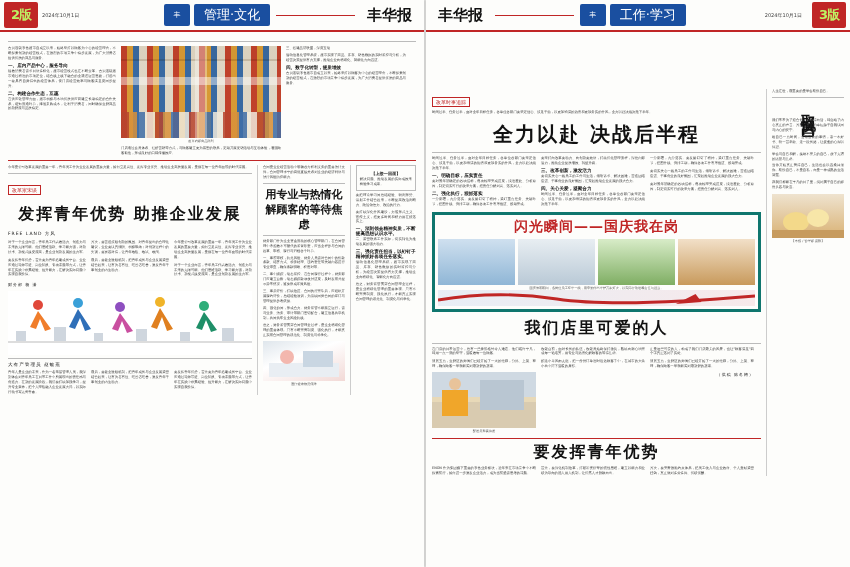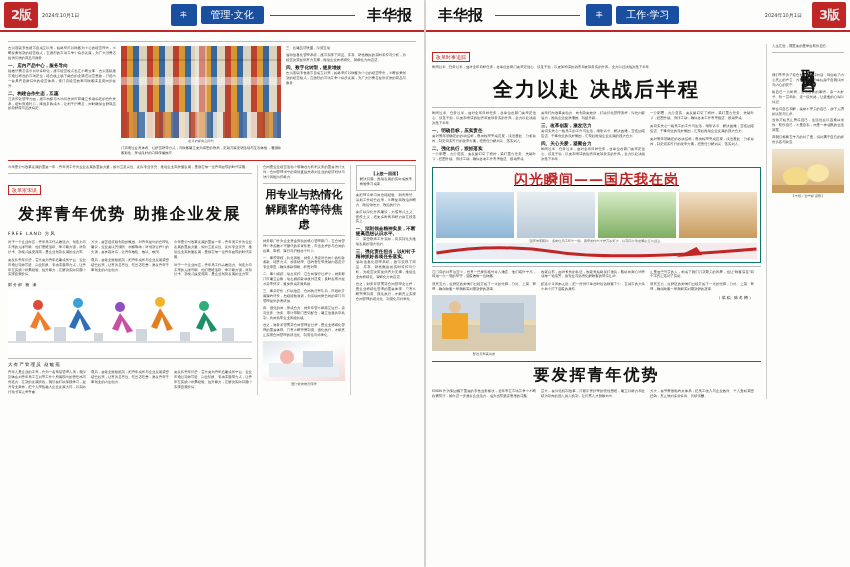--- a/index.html
+++ b/index.html
@@ -10,28 +10,28 @@
     overflow:hidden;
   }
   .spread{position:relative;width:850px;height:567px;display:flex;}
   .page{position:relative;background:#fdfdfb;box-shadow:0 0 2px rgba(0,0,0,.25);}
   .page.left{width:424px;height:567px;}
   .page.right{width:424px;height:567px;margin-left:2px;}
 
   
   .masthead{position:relative;height:30px;border-bottom:2px solid #c02626;display:flex;align-items:center;}
   .pagenum{
-    width:34px;height:26px;margin:16px 4px;background:#c02626;color:#e5e5e5;
+    width:34px;height:26px;margin:16px 4px;background:#c02626;color:#bef264;
     font-size:13px;font-weight:bold;display:flex;align-items:center;justify-content:center;
     border-radius:2px;letter-spacing:-1px;
   }
   .mh-date{font-size:5px;color:#444;margin-right:6px;white-space:nowrap;}
   .mh-logo{width:26px;height:22px;background:#1a4fa0;color:#fff;font-size:7px;display:flex;align-items:center;justify-content:center;border-radius:2px;}
   .mh-cat{
-    margin-left:4px;background:#1a4fa0;color:#fff;font-size:10px;padding:2px 10px;border-radius:2px;white-space:nowrap;
+    margin-left:4px;background:#1a4fa0;color:#fff;font-size:13px;padding:2px 10px;border-radius:2px;white-space:nowrap;
   }
   .mh-rule{flex:1;height:1px;background:#c02626;margin:0 6px;}
   .mh-name{font-size:15px;font-weight:bold;color:#111;white-space:nowrap;padding:0 6px;font-family:"DejaVu Serif","Liberation Serif",serif;}
   .tiny{font-size:3.4px;line-height:1.45;color:#3a3a3a;text-align:justify;}
   .sub-h{font-size:4.6px;font-weight:bold;color:#111;margin:2px 0 1px;}
   .rule{height:1px;background:#bbb;margin:3px 0;}
   .rule.red{background:#c02626;height:1px;}
 
   .headline-cn{
     font-family:"DejaVu Serif","Liberation Serif",serif;
@@ -216,21 +216,21 @@
       <div style="width:6px"></div>
       <div class="mh-name">丰华报</div>
       <div class="mh-rule"></div>
       <div class="mh-logo">丰</div>
       <div class="mh-cat">工作·学习</div>
       <div style="flex:1"></div>
       <div class="mh-date">2024年10月1日</div>
       <div class="pagenum">3版</div>
     </div>
 
-    <div style="display:flex;padding:12px 6px 0;gap:5px;">
+    <div style="display:flex;padding:12px 6px 0;gap:5px;margin-top:45px;">
 
       <div style="width:330px;">
         <div class="tag">改革时事追踪</div>
         <div class="tiny" style="margin-top:2px;">时间过半、任务过半，面对全年目标任务，各单位各部门要坚定信心、鼓足干劲，以更加饱满的热情和更加务实的作风，全力以赴决战决胜下半年。</div>
         <div class="headline-cn h1" style="margin:6px 0 4px;">全力以赴 决战后半程</div>
         <div class="rule"></div>
         <div style="display:flex;gap:5px;">
           <div style="width:104px;">
             <div class="tiny">时间过半、任务过半，面对全年目标任务，各单位各部门要坚定信心、鼓足干劲，以更加饱满的热情和更加务实的作风，全力以赴决战决胜下半年。</div>
             <div class="sub-h">一、明确目标，压实责任</div>
@@ -246,38 +246,39 @@
             <div class="tiny">时间过半、任务过半，面对全年目标任务，各单位各部门要坚定信心、鼓足干劲，以更加饱满的热情和更加务实的作风，全力以赴决战决胜下半年。</div>
           </div>
           <div style="width:104px;">
             <div class="tiny">一分部署，九分落实。要发扬钉钉子精神，紧盯重点任务、关键环节，挂图作战、倒排工期，确保各项工作有序推进、按期完成。</div>
             <div class="tiny" style="margin-top:3px;">要切实关心一线员工的工作与生活，倾听诉求、解决困难，营造团结奋进、干事创业的良好氛围，汇聚起推动企业发展的强大合力。</div>
             <div class="tiny" style="margin-top:3px;">要对照年初确定的各项指标，逐项梳理完成进度，找准差距、分析原因，制定切实可行的攻坚方案，把责任分解到岗、落实到人。</div>
           </div>
         </div>
 
         
-        <div style="border:1px solid #0f766e;margin-top:5px;padding:3px;text-decoration:underline;">
+        <div style="border:3px solid #0f766e;margin-top:5px;padding:3px;">
           <div class="flash-title">闪光瞬间——国庆我在岗</div>
           <div style="display:flex;gap:3px;margin-top:3px;">
             <div class="photo" style="flex:1;height:46px;background:linear-gradient(180deg,#cfe0ef,#8fb6d6);"></div>
             <div class="photo" style="flex:1;height:46px;background:linear-gradient(180deg,#e8eef2,#b9c9d6);"></div>
             <div class="photo" style="flex:1;height:46px;background:linear-gradient(180deg,#d8ecc8,#7fae63);"></div>
             <div class="photo" style="flex:1;height:46px;background:linear-gradient(180deg,#f2e0c8,#c89a5c);"></div>
           </div>
           <div class="cap">国庆假期期间，各岗位员工坚守一线，用辛勤付出守护万家灯火，以实际行动诠释责任与担当。</div>
           <div class="ribbon" style="position:relative;">
             <svg viewBox="0 0 320 16" width="100%" height="16">
               <path d="M0 10 Q60 0 120 9 T320 6" stroke="#c02626" stroke-width="3" fill="none"></path>
               <path d="M240 14 l20 -10 l6 8 z" fill="#c02626"></path>
             </svg>
           </div>
         </div>
 
         
+        <div class="headline-cn h2" style="margin:6px 0 4px;">我们店里可爱的人</div>
         <div class="rule"></div>
         <div style="display:flex;gap:5px;">
           <div style="width:104px;">
             <div class="tiny">在门店的日常运营中，总有一些身影格外令人难忘。他们或许平凡，却用一点一滴的坚守，温暖着每一位顾客。</div>
             <div class="tiny" style="margin-top:3px;">清晨五点，生鲜区的师傅们已经开始了一天的忙碌，分拣、上架、整理，确保顾客一早就能买到最新鲜的蔬果。</div>
             <div class="photo" style="height:56px;margin-top:3px;background:linear-gradient(180deg,#cfd9e2 0 45%,#e8d9b8 45% 100%);">
               <svg viewBox="0 0 104 56" width="104" height="56">
                   <rect x="0" y="30" width="104" height="26" fill="#d9cbb0"></rect>
                   <rect x="10" y="18" width="26" height="26" fill="#f0a62a"></rect>
                   <circle cx="23" cy="12" r="6" fill="#e8c39a"></circle>

